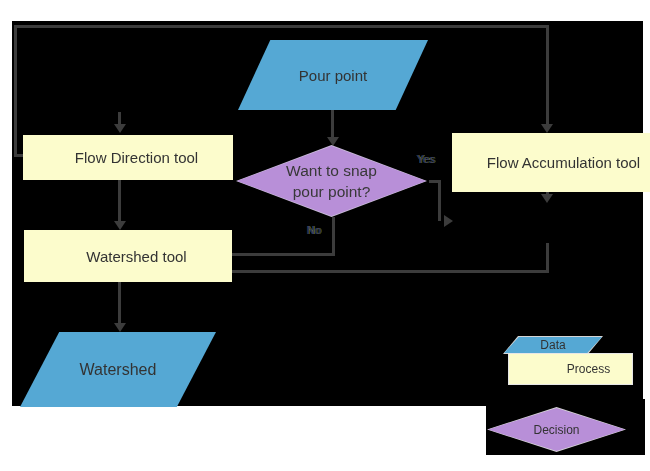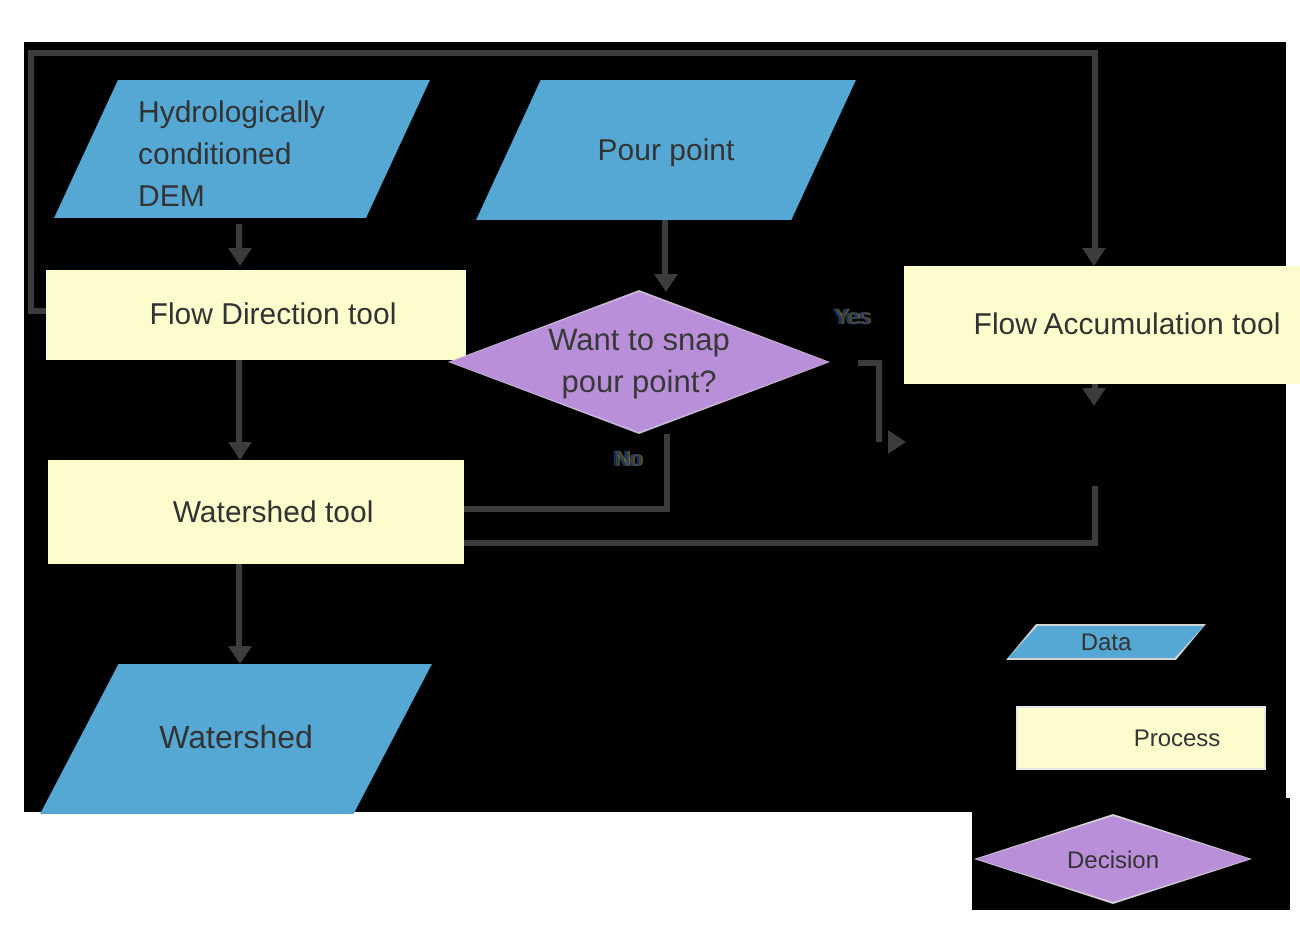--- a/index.html
+++ b/index.html
@@ -37,21 +37,21 @@
     clip-path:polygon(50% 0,100% 50%,50% 100%,0 50%);
     display:flex;align-items:center;justify-content:center;
   }
   .legend-shape-outer{background:var(--legendborder);}
   .legend-fill{
     position:absolute;inset:1px;
     display:flex;align-items:center;justify-content:center;
     font-size:12px;color:#333;
   }
   .legend-fill.parafill{clip-path:polygon(15% 0,100% 0,85% 100%,0 100%);background:var(--blue);}
-  .legend-shape-outer.parab{clip-path:polygon(15% 0,100% 0,85% 100%,0 100%);}
+  .legend-shape-outer.parab{clip-path:polygon(15% 0,100% 0,85% 100%,0 100%);margin-top:24px;}
   .legend-fill.diafill{clip-path:polygon(50% 0,100% 50%,50% 100%,0 50%);background:var(--purple);}
   .legend-shape-outer.diab{clip-path:polygon(50% 0,100% 50%,50% 100%,0 50%);}
   .legend-rect{
     background:var(--yellow);border:1px solid #e6e6e6;
     display:flex;align-items:center;justify-content:center;font-size:12px;color:#333;padding-left:36px;
   }
   .multiline{white-space:pre-line;}
   .dem-label{
     line-height:21px;font-size:15px;text-align:left;
     width:100%;padding:5px 0 0 42px;box-sizing:border-box;
@@ -105,39 +105,34 @@
   <div class="abs seg" style="left:546px;top:243px;width:3px;height:29px;"></div>
   <div class="abs seg" style="left:226px;top:270px;width:323px;height:3px;"></div>
   <div class="abs ah left" style="left:217px;top:265px;"></div>
 
   <div class="abs seg" style="left:118px;top:282px;width:3px;height:42px;"></div>
   <div class="abs ah down" style="left:114px;top:323px;"></div>
 
   <div class="abs edge-label" style="left:410px;top:153px;width:32px;">Yes</div>
   <div class="abs edge-label" style="left:298px;top:224px;width:32px;">No</div>
 
-  <div class="abs para p17" style="left:27px;top:40px;width:188px;height:69px;">
-    <div class="dem-label multiline">Hydrologically
-conditioned
-DEM</div>
-  </div>
 
   <div class="abs para p17" style="left:238px;top:40px;width:190px;height:70px;">
     <span>Pour point</span>
   </div>
 
   <div class="abs rect-node" style="left:23px;top:135px;width:193px;height:45px;">
     <span>Flow Direction tool</span>
   </div>
 
   <div class="abs rect-node" style="left:452px;top:133px;width:189px;height:59px;">
     <span>Flow Accumulation tool</span>
   </div>
 
-  <div class="abs diamond-outer" style="left:224px;top:145px;width:191px;height:72px;text-decoration:underline;">
+  <div class="abs diamond-outer" style="left:236px;top:145px;width:191px;height:72px;text-decoration:underline;">
     <div class="diamond-fill">
       <div class="diamond-label multiline">Want to snap
 pour point?</div>
     </div>
   </div>
 
 
   <div class="abs rect-node" style="left:24px;top:230px;width:191px;height:52px;">
     <span>Watershed tool</span>
   </div>

